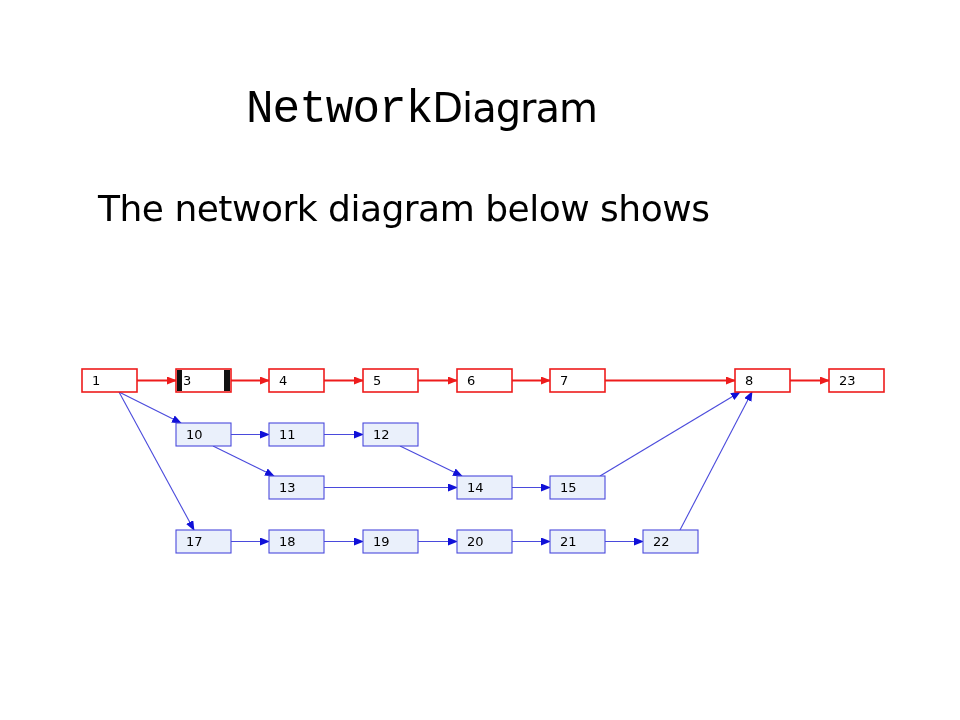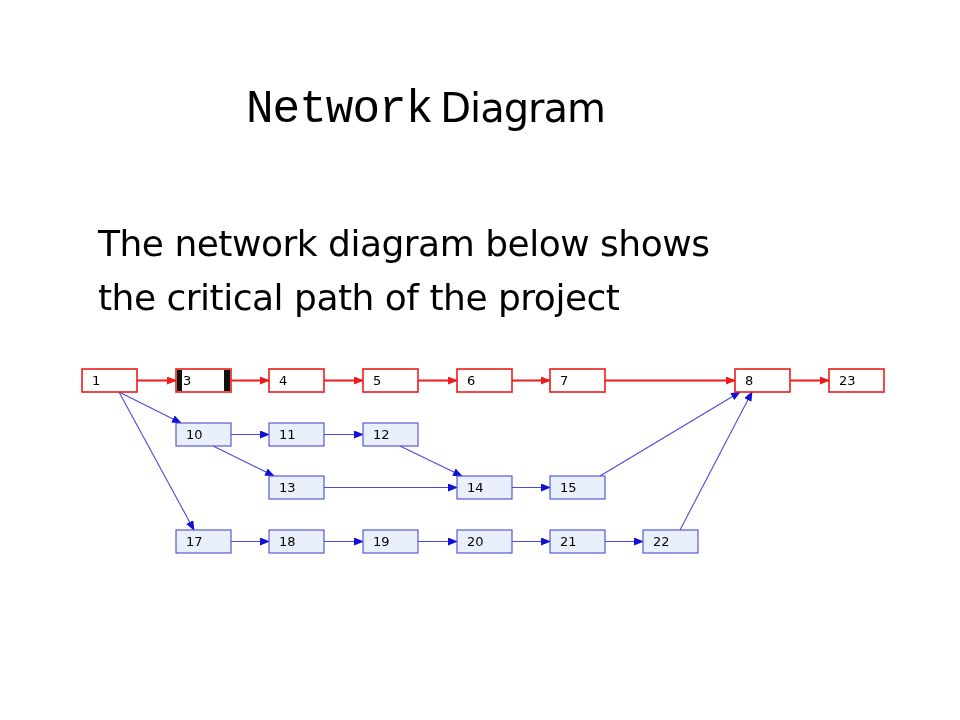--- a/index.html
+++ b/index.html
@@ -1,34 +1,33 @@
 <!DOCTYPE html>
 <html><head>
 <meta charset="utf-8">
 <style>
   html, body { margin: 0; padding: 0; background: #ffffff; }
   body { width: 960px; height: 720px; position: relative; overflow: hidden; font-family: "DejaVu Sans", sans-serif; }
   .title { position: absolute; top: 84px; left: 246px; color: #000; white-space: nowrap; font-family: "DejaVu Sans", sans-serif; }
   .title .w1 { font-size: 46px; letter-spacing: -1px; font-family: Liberation Mono, monospace; }
-  .title .w2 { font-size: 40px; margin-left: 8px; letter-spacing: -1px; }
-  .body-text { position: absolute; top: 182px; left: 98px; font-size: 36px; line-height: 54px; color: #000; letter-spacing: -0.5px; margin-top: 35px; }
+  .title .w2 { font-size: 40px; margin-left: 0; letter-spacing: -1px; }
+  .body-text { position: absolute; top: 182px; left: 98px; font-size: 36px; line-height: 54px; color: #000; letter-spacing: -0.5px; }
   .body-text div { white-space: nowrap; }
   svg.diagram { position: absolute; left: 0; top: 0; }
   .node-label { font-family: "DejaVu Sans", sans-serif; font-size: 13px; fill: #000; }
 </style>
 </head>
 <body>
 
 <div class="title">
   <span class="w1">Network</span><span class="w2">Diagram</span>
 </div>
 
 <div class="body-text">
   <div>The network diagram below shows</div>
-  <div>the critical path of the project</div>
 </div>
 
 <svg class="diagram" width="960" height="720" viewBox="0 0 960 720" xmlns="http://www.w3.org/2000/svg">
   <defs>
     <marker id="arrow-red" markerWidth="10" markerHeight="8" refX="9" refY="4" orient="auto" markerUnits="userSpaceOnUse">
       <path d="M0,0 L10,4 L0,8 Z" fill="#ee1c1c"></path>
     </marker>
     <marker id="arrow-blue" markerWidth="10" markerHeight="8" refX="9" refY="4" orient="auto" markerUnits="userSpaceOnUse">
       <path d="M0,0 L10,4 L0,8 Z" fill="#1010d8"></path>
     </marker>

